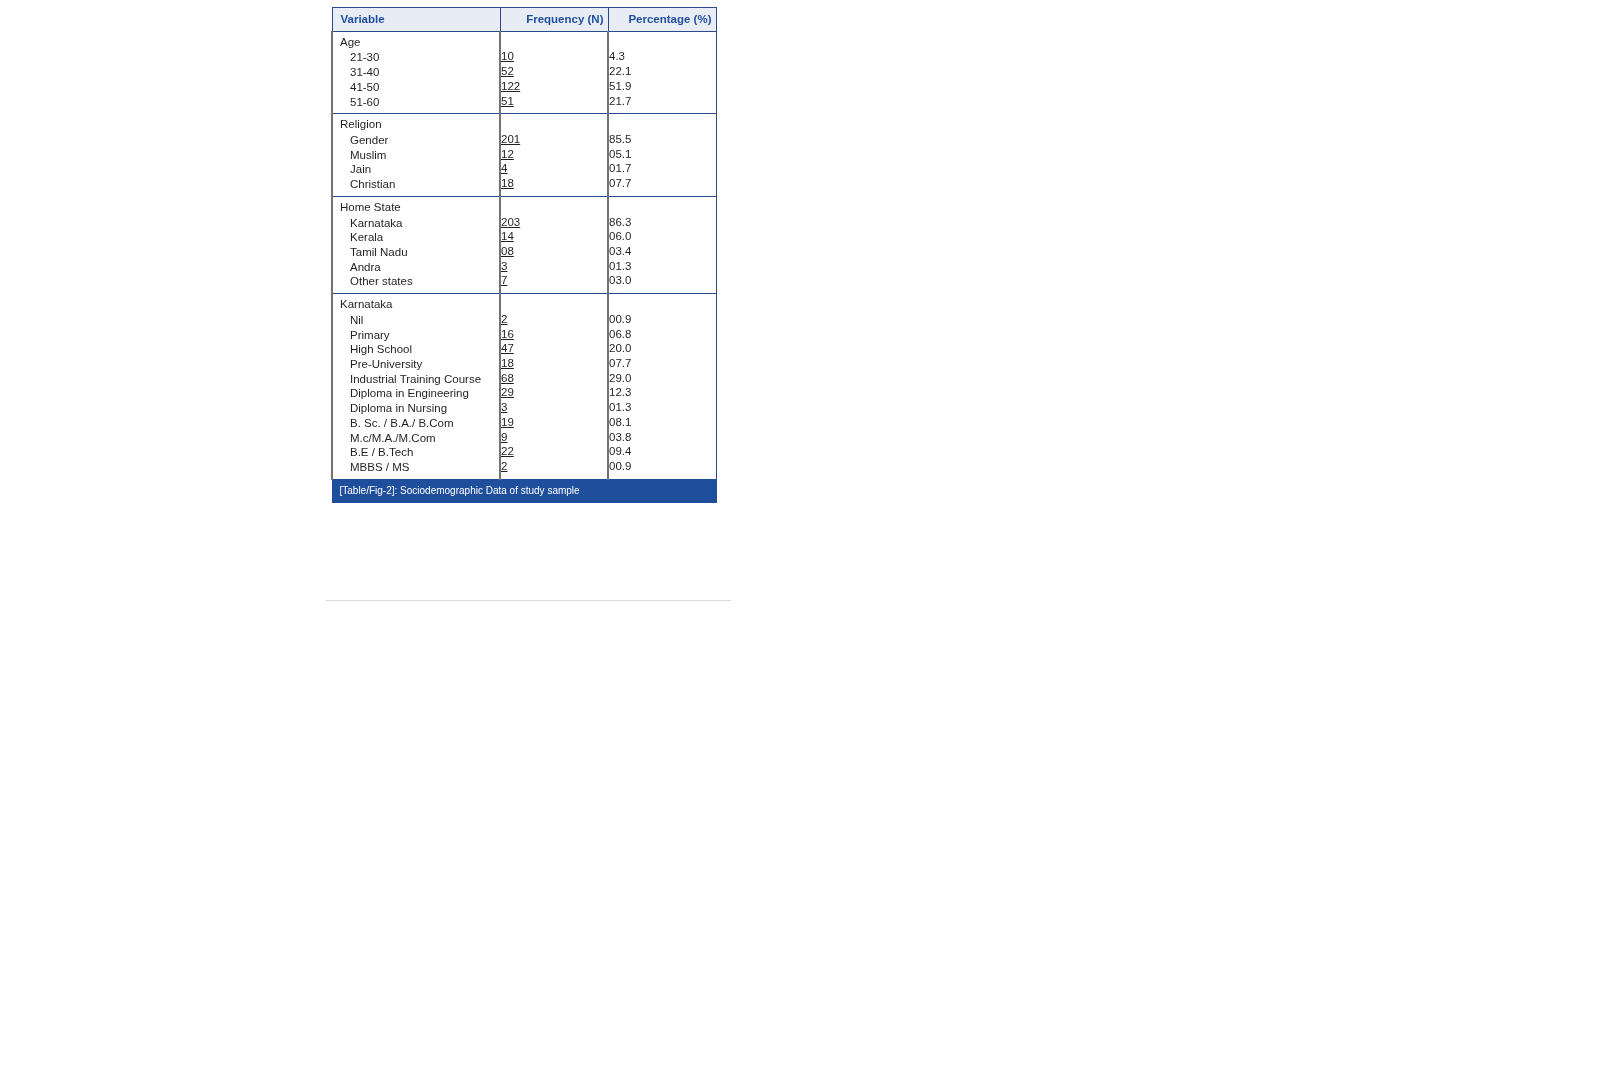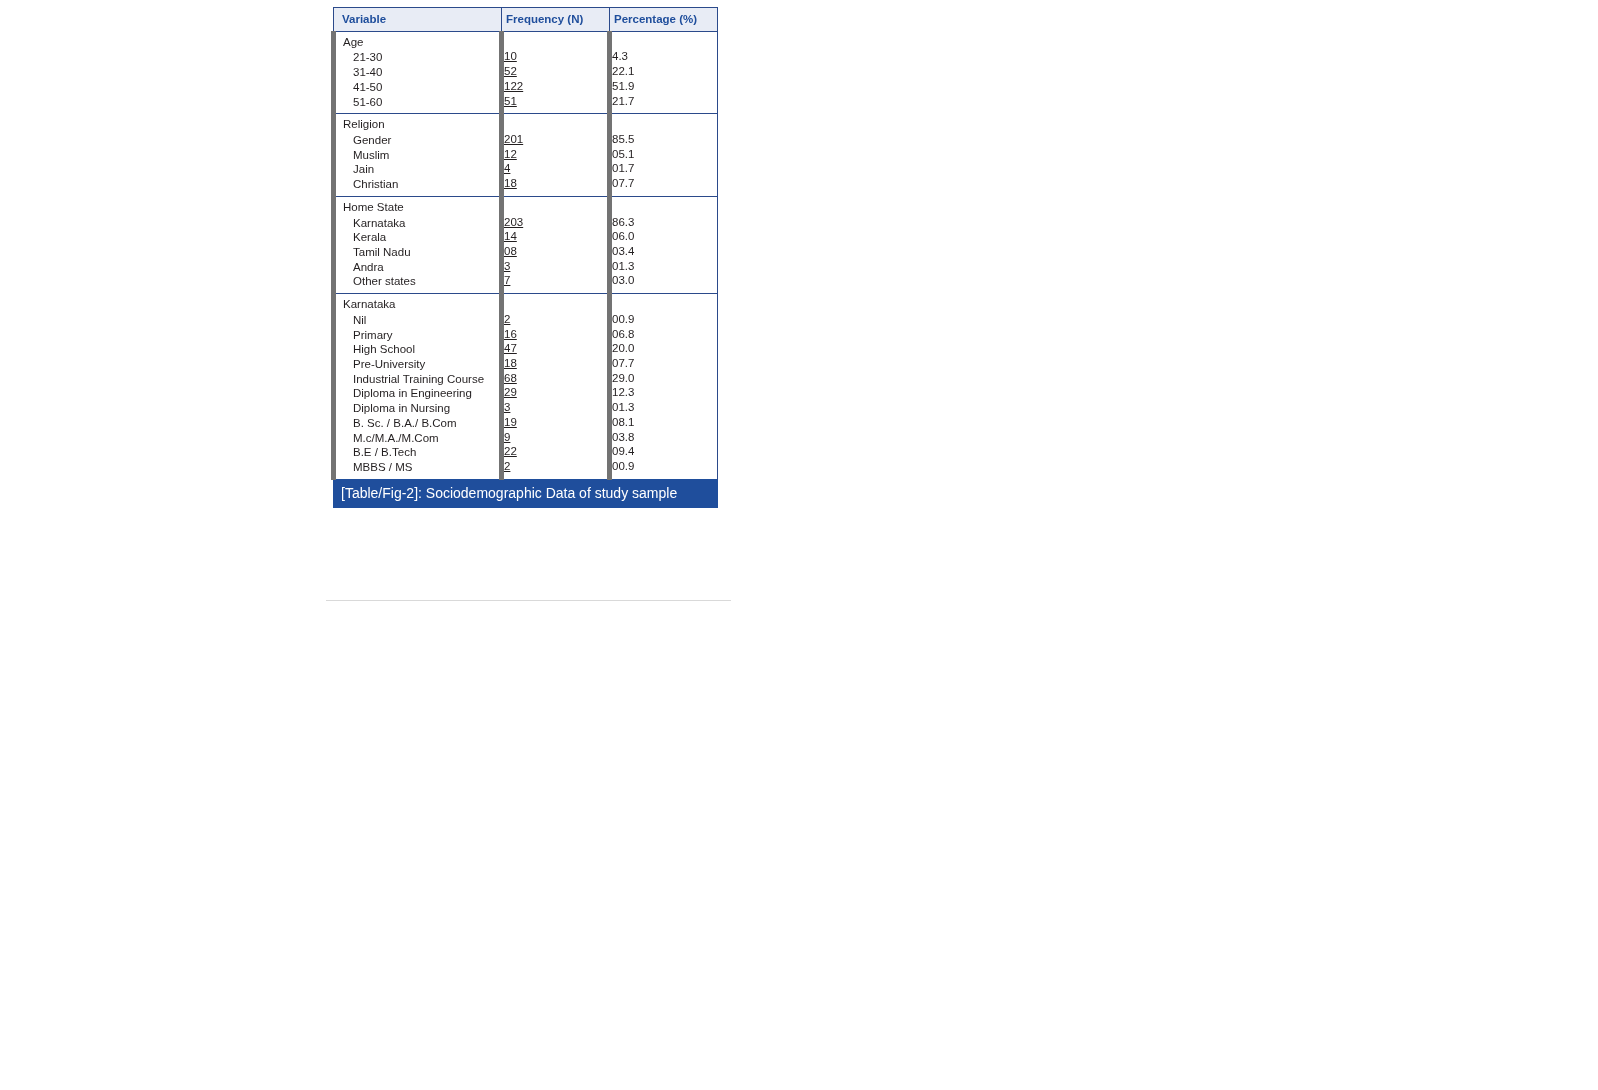--- a/index.html
+++ b/index.html
@@ -36,34 +36,34 @@
   }
   table.demo-table col.c1 { width: 168px; }
   table.demo-table col.c2 { width: 108px; }
   table.demo-table col.c3 { width: 108px; }
 
   thead th {
     background: #e8ecf5;
     color: #1f4e9c;
     font-weight: bold;
     font-size: 11.5px;
-    text-align: left;
+    text-align: right;
     padding: 5px 4px 5px 4px;
     border-left: 1px solid #2b4a8b;
     border-right: 1px solid #2b4a8b;
     border-top: 1px solid #2b4a8b;
     border-bottom: 1px solid #2b4a8b;
     line-height: 1.1;
   }
   thead th.var-head {
     text-align: left;
     padding-left: 8px;
   }
   tbody td {
-    border-left: 5px solid #737373;
+    border-left: 2px solid #737373;
     border-right: 1px solid #2b4a8b;
     padding: 0;
     vertical-align: top;
   }
   tr.group-sep td {
     border-top: 1px solid #2b4a8b;
   }
   .cat-label {
     padding: 3px 0 1px 7px;
     line-height: 1.28;
@@ -81,21 +81,21 @@
   .pct {
     line-height: 1.28;
   }
   .numcell, .pctcell {
     padding: 3px 0 1px 0;
   }
   .blankline { line-height: 1.28; visibility: hidden; }
   .caption-row td {
     background: #1f4e9c;
     color: #ffffff;
-    font-size: 14px;
+    font-size: 10px;
     padding: 5px 16px 6px 7px;
     border: 1px solid #1f4e9c;
     text-align: left;
   }
   .hr {
     position: absolute;
     left: 326px;
     top: 600px;
     width: 405px;
     height: 1px;

